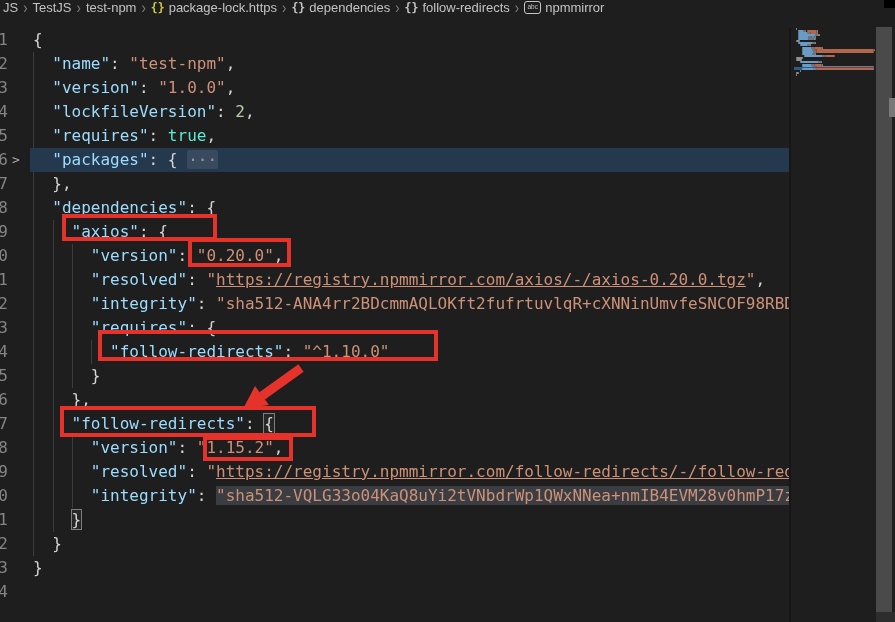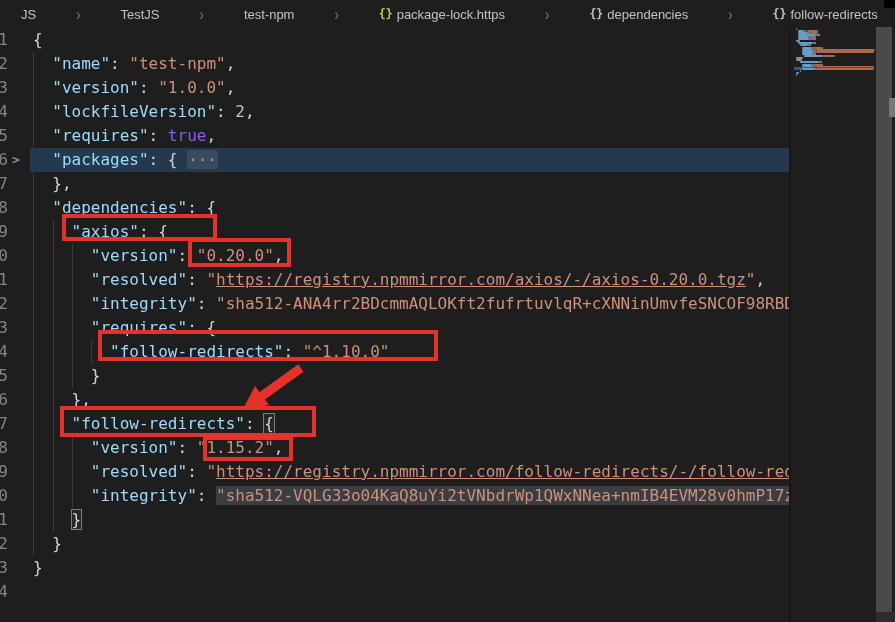--- a/index.html
+++ b/index.html
@@ -1,41 +1,41 @@
 <!DOCTYPE html>
 <html><head>
 <meta charset="utf-8">
 <style>
   html,body{margin:0;padding:0;background:#1e1e1e;}
   .app{position:relative;width:895px;height:622px;background:#1e1e1e;overflow:hidden;
        font-family:"DejaVu Sans Mono","Liberation Mono",monospace;}
   
-  .breadcrumb{position:absolute;left:0;top:0;width:895px;height:28px;display:flex;align-items:center;
-      padding-left:20px;box-sizing:border-box;font-family:"Liberation Sans",sans-serif;
-      font-size:13px;color:#c3c3c3;white-space:nowrap;overflow:hidden;gap:35px;}
+  .breadcrumb{position:absolute;left:0;top:0;width:895px;height:28px;display:flex;align-items:flex-start;
+      padding-left:2px;box-sizing:border-box;font-family:"Liberation Sans",sans-serif;
+      font-size:13px;color:#c3c3c3;white-space:nowrap;overflow:hidden;}
   .bc-item{display:inline-flex;align-items:center;gap:4px;cursor:pointer;padding:0 1px;}
   .bc-sep{color:#7e7e7e;margin:0 4px;font-size:13px;transform:scaleY(1.25);display:inline-block;}
   .bc-braces{font-family:"DejaVu Sans Mono",monospace;font-size:11.5px;font-weight:bold;color:#c5c5c5;}
   .bc-braces.yellow{color:#cbcb41;}
   .bc-abc{display:inline-flex;align-items:center;justify-content:center;width:15px;height:11px;
       border:1px solid #c5c5c5;border-radius:3px;font-size:6.5px;color:#c5c5c5;
       font-family:"Liberation Sans",sans-serif;line-height:1;}
   
   .editor{position:absolute;left:0;top:28px;width:789px;height:594px;overflow:hidden;background:#1e1e1e;}
   .guide{position:absolute;width:1px;background:#3c3c3c;z-index:0;}
   .line{position:relative;height:24px;line-height:24px;font-size:16px;white-space:pre;z-index:1;}
   .line.hl::before{content:"";position:absolute;left:30px;right:0;top:0;bottom:0;background:#24384e;}
   .num{position:absolute;left:-22px;top:0;width:30px;text-align:right;color:#858585;}
   .chev{position:absolute;left:12px;top:0;color:#ababab;font-size:13px;}
   .code{position:absolute;left:33px;top:0;}
   .code span{position:relative;}
   .key{color:#9cdcfe;}
   .str{color:#ce9178;}
   .num-tok{color:#b5cea8;}
-  .kw{color:#8b5cf6;}
+  .kw{color:#5eead4;}
   .pun{color:#d4d4d4;}
   .fold{color:#9b9b9b;background:rgba(110,120,135,.28);border-radius:2px;padding:0 1px;}
   .link{text-decoration:underline;}
   .sel{background:#3a3d41;}
   .bm{box-shadow:0 0 0 1px #7e7e7e;background:rgba(90,90,90,.15);}
   
   .right-rail{position:absolute;left:789px;top:28px;width:106px;height:594px;background:#1e1e1e;
       border-left:2px solid #161616;box-sizing:border-box;}
   .mm-bar{position:absolute;height:2px;border-radius:1px;}
   .mm-selrow{position:absolute;left:3px;width:80px;height:3px;background:#2e5a86;}
@@ -80,21 +80,21 @@
         <span>dependencies</span>
       </span>
       <span class="bc-sep">›</span>
       <span class="bc-item">
         <span class="bc-braces">{}</span>
         <span>follow-redirects</span>
       </span>
       <span class="bc-sep">›</span>
       <span class="bc-item">
         <span class="bc-abc">abc</span>
-        <span>integrity</span>
+        <span>npmmirror</span>
       </span>
     </div>
 
   <div class="editor">
     <div class="guide" style="left:33px;top:24px;height:504px;"></div>
     <div class="guide" style="left:53px;top:192px;height:312px;"></div>
     <div class="guide" style="left:72px;top:216px;height:144px;"></div>
     <div class="guide" style="left:72px;top:408px;height:72px;"></div>
     <div class="guide" style="left:91px;top:312px;height:24px;"></div>
     <div id="lines">

